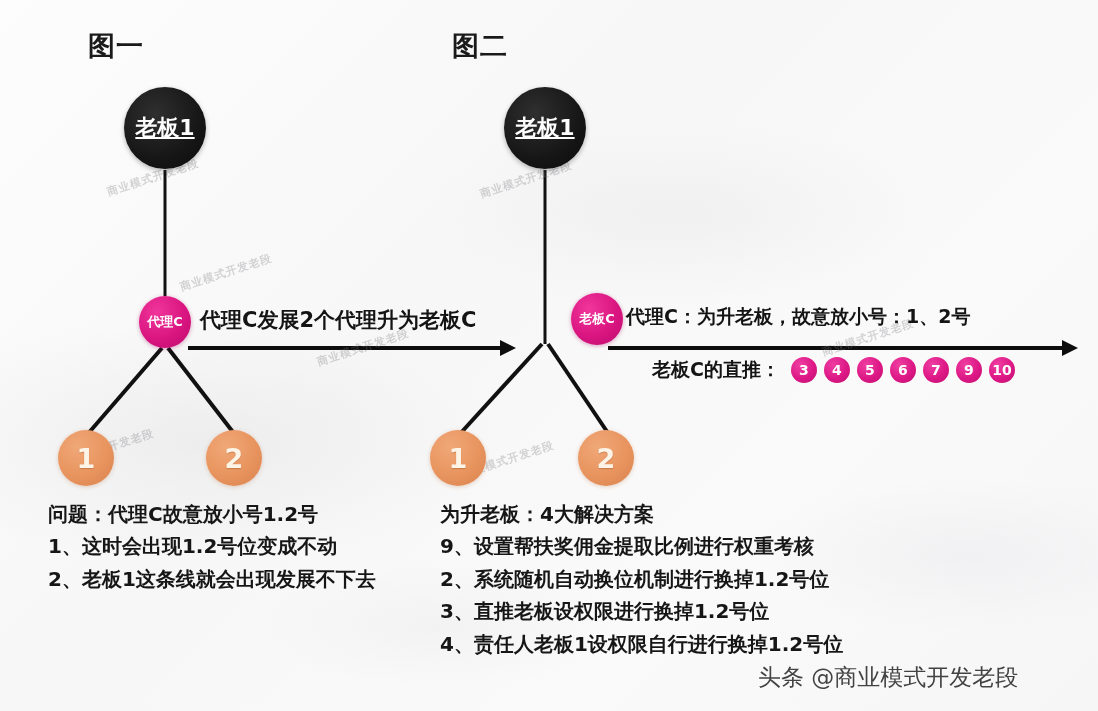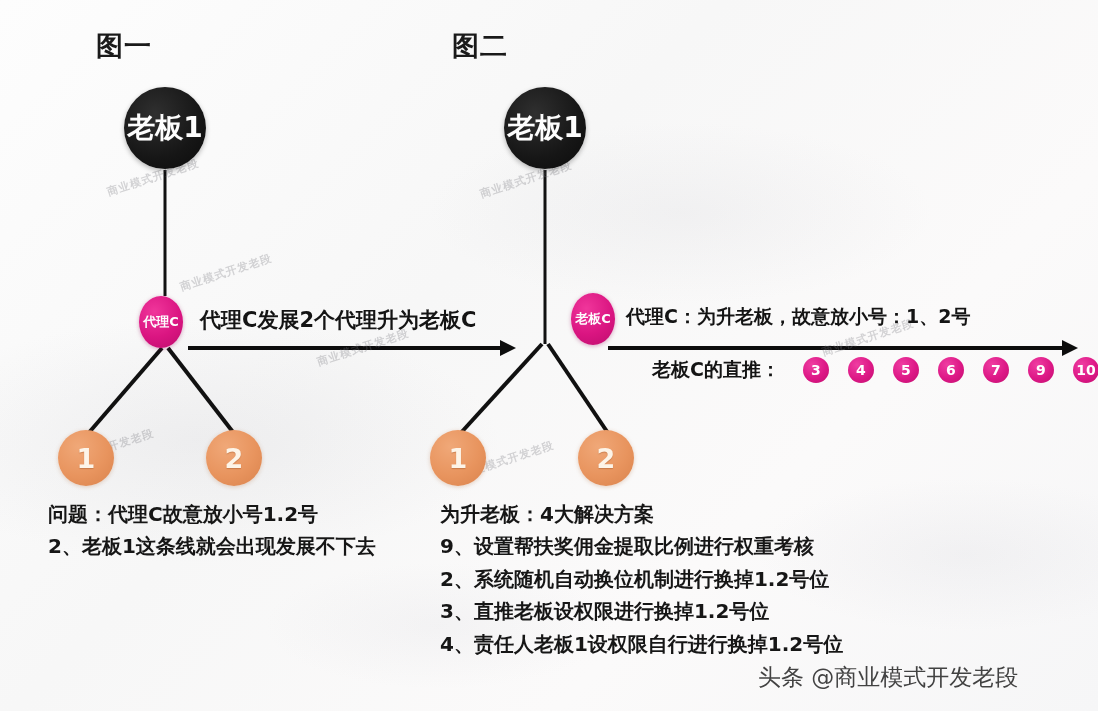--- a/index.html
+++ b/index.html
@@ -45,26 +45,27 @@
     justify-content: center;
     color: #fdfdfd;
     font-weight: bold;
     box-sizing: border-box;
     white-space: nowrap;
   }
   .node-boss {
     width: 82px;
     height: 82px;
     background: radial-gradient(circle at 38% 32%, #2f2f2f 0%, #161616 60%, #0b0b0b 100%);
-    font-size: 28px;
+    font-size: 22px;
     letter-spacing: 0px;
     box-shadow: 0 2px 5px rgba(0,0,0,0.28);
+    text-decoration: underline;
   }
   .node-agent {
-    width: 44px;
+    width: 52px;
     height: 52px;
     background: radial-gradient(circle at 35% 30%, #f0369b 0%, #da1581 55%, #bd0c6d 100%);
     font-size: 13px;
     box-shadow: 0 1px 4px rgba(150,10,90,0.35);
   }
   .node-num {
     width: 56px;
     height: 56px;
     background: radial-gradient(circle at 36% 30%, #f0a878 0%, #e8945e 55%, #d9824c 100%);
     font-size: 27px;
@@ -93,21 +94,21 @@
     font-weight: bold;
     font-size: 19px;
     color: #141414;
     white-space: nowrap;
   }
 
   
   .badge-row {
     display: flex;
     align-items: center;
-    gap: 19px;
+    gap: 7px;
   }
   .badge {
     width: 26px;
     height: 26px;
     border-radius: 50%;
     background: radial-gradient(circle at 35% 30%, #ef3ea2 0%, #dd1886 55%, #c20f70 100%);
     color: #ffffff;
     font-size: 14px;
     font-weight: bold;
     display: flex;
@@ -170,33 +171,34 @@
   </svg>
 
   <div class="wm-ghost" style="left:105px; top:170px;">商业模式开发老段</div>
   <div class="wm-ghost" style="left:178px; top:265px;">商业模式开发老段</div>
   <div class="wm-ghost" style="left:315px; top:340px;">商业模式开发老段</div>
   <div class="wm-ghost" style="left:60px; top:440px;">商业模式开发老段</div>
   <div class="wm-ghost" style="left:478px; top:172px;">商业模式开发老段</div>
   <div class="wm-ghost" style="left:460px; top:452px;">商业模式开发老段</div>
   <div class="wm-ghost" style="left:820px; top:330px;">商业模式开发老段</div>
 
-  <div class="abs fig-title" style="left:96px; top:28px;">图一</div>
+  <div class="abs fig-title" style="left:88px; top:28px;">图一</div>
 
   <div class="abs node node-boss" style="left:124px; top:87px;">老板1</div>
 
   <div class="abs node node-agent" style="left:139px; top:296px;">代理C</div>
 
   <div class="abs node node-num" style="left:58px; top:430px;">1</div>
   <div class="abs node node-num" style="left:206px; top:430px;">2</div>
 
   <div class="abs arrow-label" style="left:200px; top:306px;">代理C发展2个代理升为老板C</div>
 
   <div class="abs text-block" style="left:48px; top:498px;">
     <div>问题：代理C故意放小号1.2号</div>
+    <div>1、这时会出现1.2号位变成不动</div>
     <div>2、老板1这条线就会出现发展不下去</div>
   </div>
 
   <div class="abs fig-title" style="left:452px; top:28px;">图二</div>
 
   <div class="abs node node-boss" style="left:504px; top:87px;">老板1</div>
 
   <div class="abs node node-agent" style="left:571px; top:293px;text-align:center;">老板C</div>
 
   <div class="abs node node-num" style="left:430px; top:430px;">1</div>

